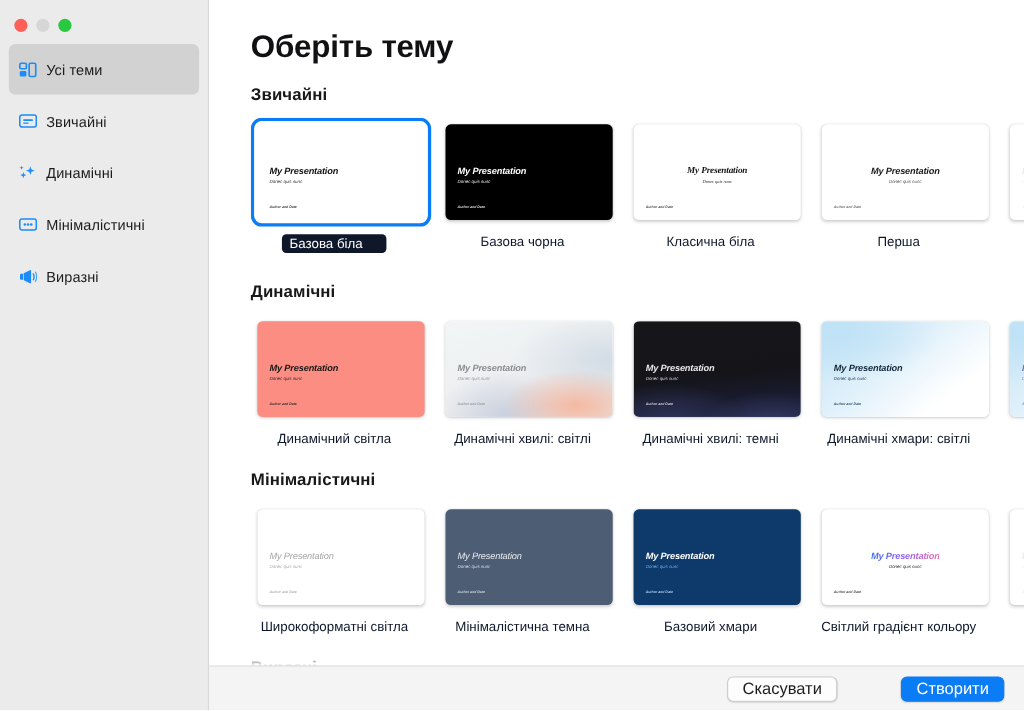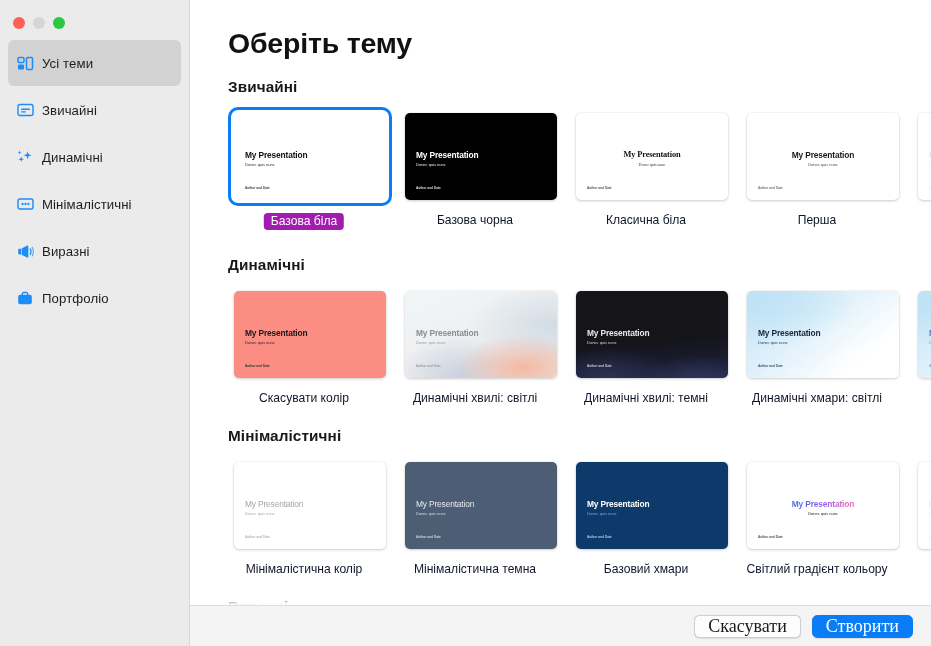--- a/index.html
+++ b/index.html
@@ -127,20 +127,21 @@
   }
   .card.partial { flex: 0 0 152px; }
   .thumb-wrap {
     width: 152px;
     height: 87px;
     border-radius: 7px;
     padding: 3px;
     border: 3px solid transparent;
     box-sizing: content-box;
     position: relative;
+    font-style: italic;
   }
   .card.selected .thumb-wrap {
     border-color: #0a7cf6;
     border-radius: 10px;
   }
   .thumb {
     width: 100%;
     height: 100%;
     border-radius: 5px;
     overflow: hidden;
@@ -185,24 +186,24 @@
     margin-top: 7px;
     text-align: center;
     font-size: 12.1px;
     color: #0f172a;
     white-space: nowrap;
     overflow: hidden;
     text-overflow: ellipsis;
   }
   .card.selected .caption {
     color: #ffffff;
-    background: #a21caf;
+    background: #0f172a;
     border-radius: 4px;
     display: inline-block;
-    padding: 1px 7px 2px 7px;
+    padding: 1px 22px 2px 7px;
     margin-left: 50%;
     transform: translateX(-50%);
   }
   .cap-holder { text-align: center; }
 
   
   .t-white      { background: #ffffff; }
   .t-black      { background: #000000; }
   .t-coral      { background: #fb8d82; }
   .t-wave-light { background:
@@ -239,32 +240,33 @@
     height: 41px;
     background: #f4f4f4;
     border-top: 1px solid #dedede;
     display: flex;
     align-items: center;
     justify-content: flex-end;
     gap: 11px;
     padding-right: 18px;
   }
   .btn {
-    font-size: 18px;
+    font-size: 15px;
     height: 23px;
     padding: 0 13px;
     border-radius: 5.5px;
     border: 0.5px solid rgba(0,0,0,0.18);
     background: #fdfdfd;
     color: #1d1d1f;
     box-shadow: 0 0.5px 1px rgba(0,0,0,0.10);
     cursor: default;
     display: flex;
     align-items: center;
-    font-family: Liberation Serif, serif;
+    font-family: Liberation Sans, sans-serif;
+    margin-left: 47px;
   }
   .btn.primary {
     background: #0a7cf6;
     color: #ffffff;
     border-color: #0a7cf6;
   }
   .bottom-fade {
     position: absolute;
     left: 0; right: 0; bottom: 41px;
     height: 10px;
@@ -329,29 +331,20 @@
           <span class="nav-icon">
             <svg width="18" height="15" viewBox="0 0 18 15">
               <path d="M2.2 6.0 L2.2 9.2 C2.2 9.9 2.7 10.4 3.4 10.4 L5.0 10.4 L5.0 4.8 L3.4 4.8 C2.7 4.8 2.2 5.3 2.2 6.0 Z" fill="currentColor"></path>
               <path d="M5.6 4.4 L11.2 1.6 C11.7 1.35 12.3 1.7 12.3 2.3 L12.3 12.9 C12.3 13.5 11.7 13.85 11.2 13.6 L5.6 10.8 Z" fill="currentColor"></path>
               <path d="M14.3 5.0 C15.2 6.0 15.2 9.2 14.3 10.2" fill="none" stroke="currentColor" stroke-width="1.3" stroke-linecap="round"></path>
               <path d="M16.2 3.4 C17.7 5.2 17.7 10.0 16.2 11.8" fill="none" stroke="currentColor" stroke-width="1.1" stroke-linecap="round" opacity="0.75"></path>
             </svg>
           </span>
           <span class="nav-label">Виразні</span>
         </div>
-        <div class="nav-item">
-          <span class="nav-icon">
-            <svg width="16" height="15" viewBox="0 0 16 15">
-              <path d="M5.3 3.6 L5.3 2.9 C5.3 2.1 5.9 1.5 6.7 1.5 L9.3 1.5 C10.1 1.5 10.7 2.1 10.7 2.9 L10.7 3.6" fill="none" stroke="currentColor" stroke-width="1.4" stroke-linecap="round"></path>
-              <rect x="1.2" y="3.8" width="13.6" height="9.4" rx="2" fill="currentColor"></rect>
-            </svg>
-          </span>
-          <span class="nav-label">Портфоліо</span>
-        </div>
       </nav>
   </aside>
 
   <main class="main">
     <div class="content">
 
       <div class="topbar">
         <h1 class="page-title">Оберіть тему</h1>
       </div>
 
@@ -436,21 +429,21 @@
                   <div class="thumb-wrap">
                     <div class="thumb t-coral">
                       <div class="slide-inner">
                         <div class="sl-title" style="color: rgb(24, 24, 24);">My Presentation</div>
                         <div class="sl-sub" style="color: rgb(44, 44, 44);">Donec quis nunc</div>
                       </div>
                       <div class="sl-foot" style="color: rgb(51, 51, 51);">Author and Date</div>
                     </div>
                   </div>
                   <div class="cap-holder">
-                    <div class="caption">Скасувати колір</div>
+                    <div class="caption">Динамічний світла</div>
                   </div>
                 </div>
                 <div class="card">
                   <div class="thumb-wrap">
                     <div class="thumb t-wave-light">
                       <div class="slide-inner">
                         <div class="sl-title" style="color: rgb(138, 141, 146);">My Presentation</div>
                         <div class="sl-sub" style="color: rgb(154, 160, 166);">Donec quis nunc</div>
                       </div>
                       <div class="sl-foot" style="color: rgb(154, 160, 166);">Author and Date</div>
@@ -510,21 +503,21 @@
                   <div class="thumb-wrap">
                     <div class="thumb t-minlight">
                       <div class="slide-inner">
                         <div class="sl-title" style="color: rgb(166, 166, 166); font-weight: normal;">My Presentation</div>
                         <div class="sl-sub" style="color: rgb(173, 173, 173);">Donec quis nunc</div>
                       </div>
                       <div class="sl-foot" style="color: rgb(180, 180, 180);">Author and Date</div>
                     </div>
                   </div>
                   <div class="cap-holder">
-                    <div class="caption">Мінімалістична колір</div>
+                    <div class="caption">Широкоформатні світла</div>
                   </div>
                 </div>
                 <div class="card">
                   <div class="thumb-wrap">
                     <div class="thumb t-mindark">
                       <div class="slide-inner">
                         <div class="sl-title" style="color: rgb(230, 234, 240); font-weight: normal;">My Presentation</div>
                         <div class="sl-sub" style="color: rgb(212, 218, 227);">Donec quis nunc</div>
                       </div>
                       <div class="sl-foot" style="color: rgb(203, 211, 222);">Author and Date</div>

